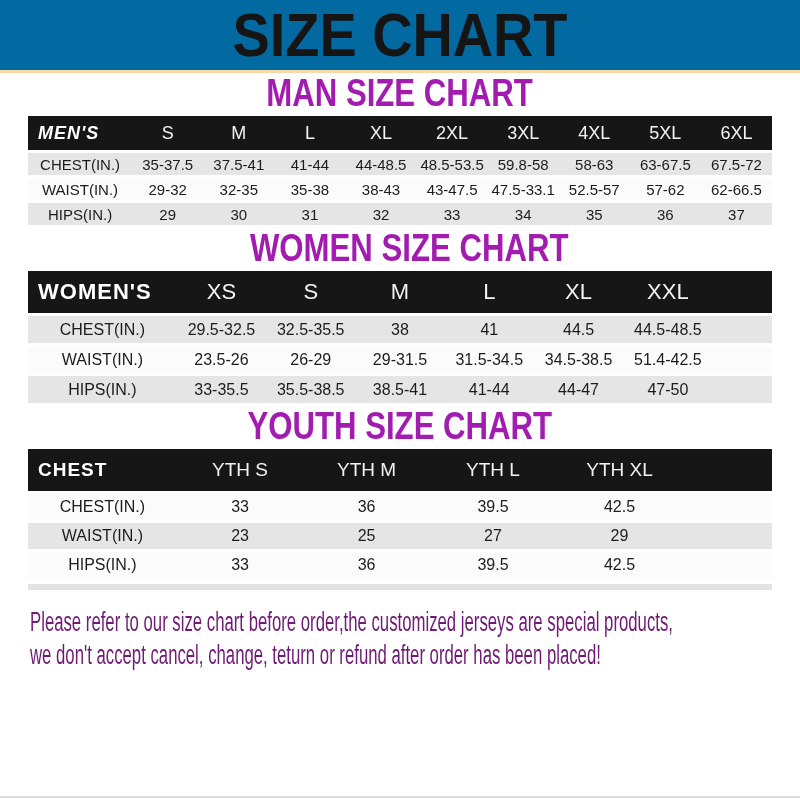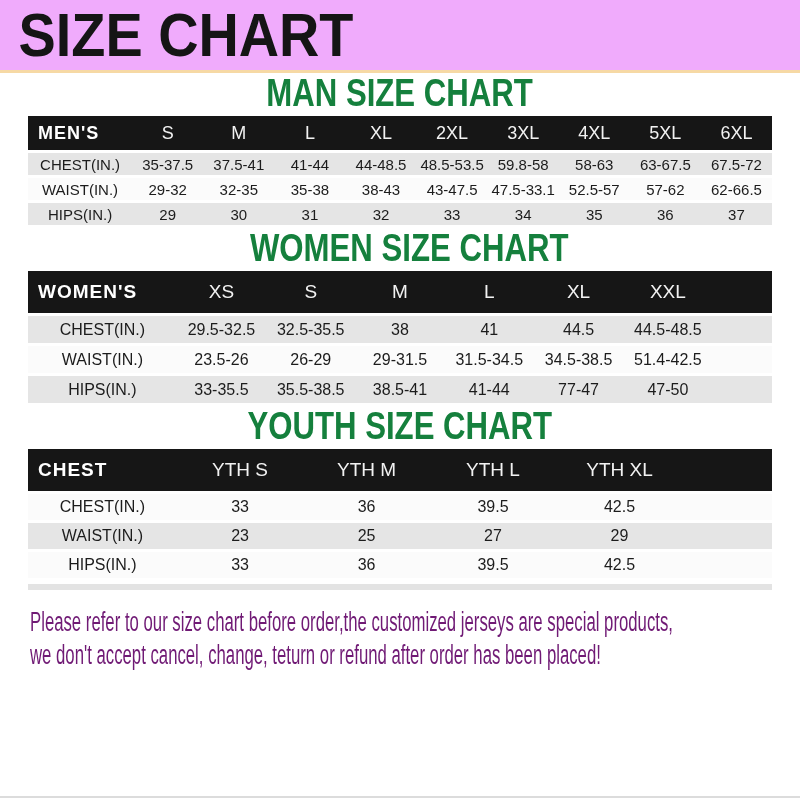--- a/index.html
+++ b/index.html
@@ -1,51 +1,51 @@
 <!DOCTYPE html>
 <html><head>
 <meta charset="utf-8">
 <style>
   html,body{margin:0;padding:0;}
   body{
     width:800px;height:800px;position:relative;background:#ffffff;
     font-family:"Liberation Sans", sans-serif;overflow:hidden;
   }
   .banner{
-    height:70px;background:#f0abfc;display:flex;align-items:center;justify-content:flex-start;
+    height:70px;background:#0369a1;display:flex;align-items:center;justify-content:center;
     border-bottom:3px solid #f6d9a5;
   }
   .banner-text{
     font-size:62px;font-weight:bold;color:#151515;display:inline-block;
     transform:scaleX(0.9);letter-spacing:0px;line-height:1;
   }
   h2.section-heading{
-    text-align:center;margin:0;color:#15803d;font-weight:bold;
+    text-align:center;margin:0;color:#a21caf;font-weight:bold;
     font-size:38px;line-height:40px;
   }
   h2 .cond{display:inline-block;transform:scaleX(0.82);}
   .heading-men{margin-top:14px;}
   .heading-women{margin-top:34px;padding-left:19px;}
   .heading-youth{margin-top:52px;}
   table{
     width:744px;margin:0 auto;border-collapse:separate;border-spacing:0 3px;
     table-layout:fixed;
   }
   .band th{background:#161616;color:#f2f2f2;font-weight:normal;text-align:center;}
   .band .hdr-label{text-align:left;padding-left:10px;font-weight:bold;letter-spacing:1px;color:#ffffff;}
   td{text-align:center;color:#1c1c1c;padding:0;}
   tr.gray td{background:#e5e5e5;}
   tr.white td{background:#fbfbfb;}
   
   .men .band th{height:32px;font-size:18px;}
-  .men .hdr-label{font-size:21px;}
+  .men .hdr-label{font-size:21px;font-style:italic;}
   .men td{height:22px;font-size:15px;}
   .men .col-label{width:14%;}
   
-  .women .band th{height:40px;font-size:19px;}
+  .women .band th{height:40px;font-size:22px;}
   .women .hdr-label{font-size:23px;}
   .women td{height:27px;font-size:16px;}
   .women .col-label{width:20%;}
   .women .col-spacer{width:8%;}
   
   .youth .band th{height:40px;font-size:19px;}
   .youth .hdr-label{font-size:23px;}
   .youth td{height:26px;font-size:16px;}
   .youth .col-label{width:20%;}
   .youth .col-spacer{width:12%;}
@@ -180,21 +180,21 @@
       <td>34.5-38.5</td>
       <td>51.4-42.5</td>
       <td></td>
     </tr>
     <tr class="gray">
       <td>HIPS(IN.)</td>
       <td>33-35.5</td>
       <td>35.5-38.5</td>
       <td>38.5-41</td>
       <td>41-44</td>
-      <td>77-47</td>
+      <td>44-47</td>
       <td>47-50</td>
       <td></td>
     </tr>
   </tbody>
 </table>
 
 <h2 class="section-heading heading-youth">
   <span class="cond">YOUTH SIZE CHART</span>
 </h2>
 <table class="youth">

